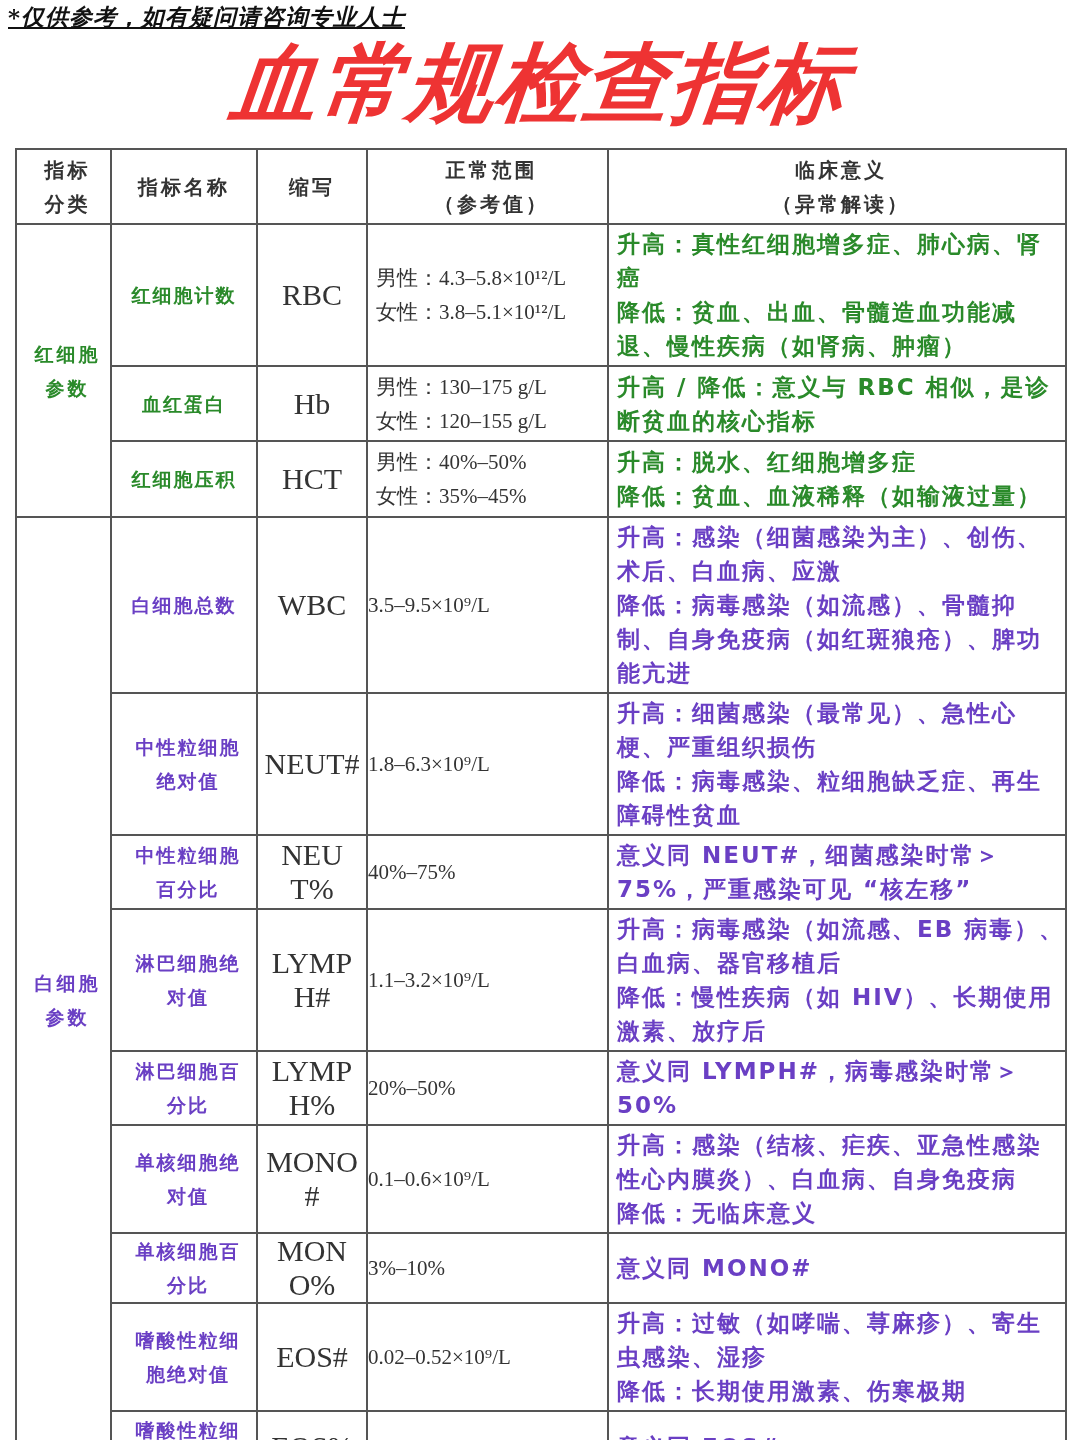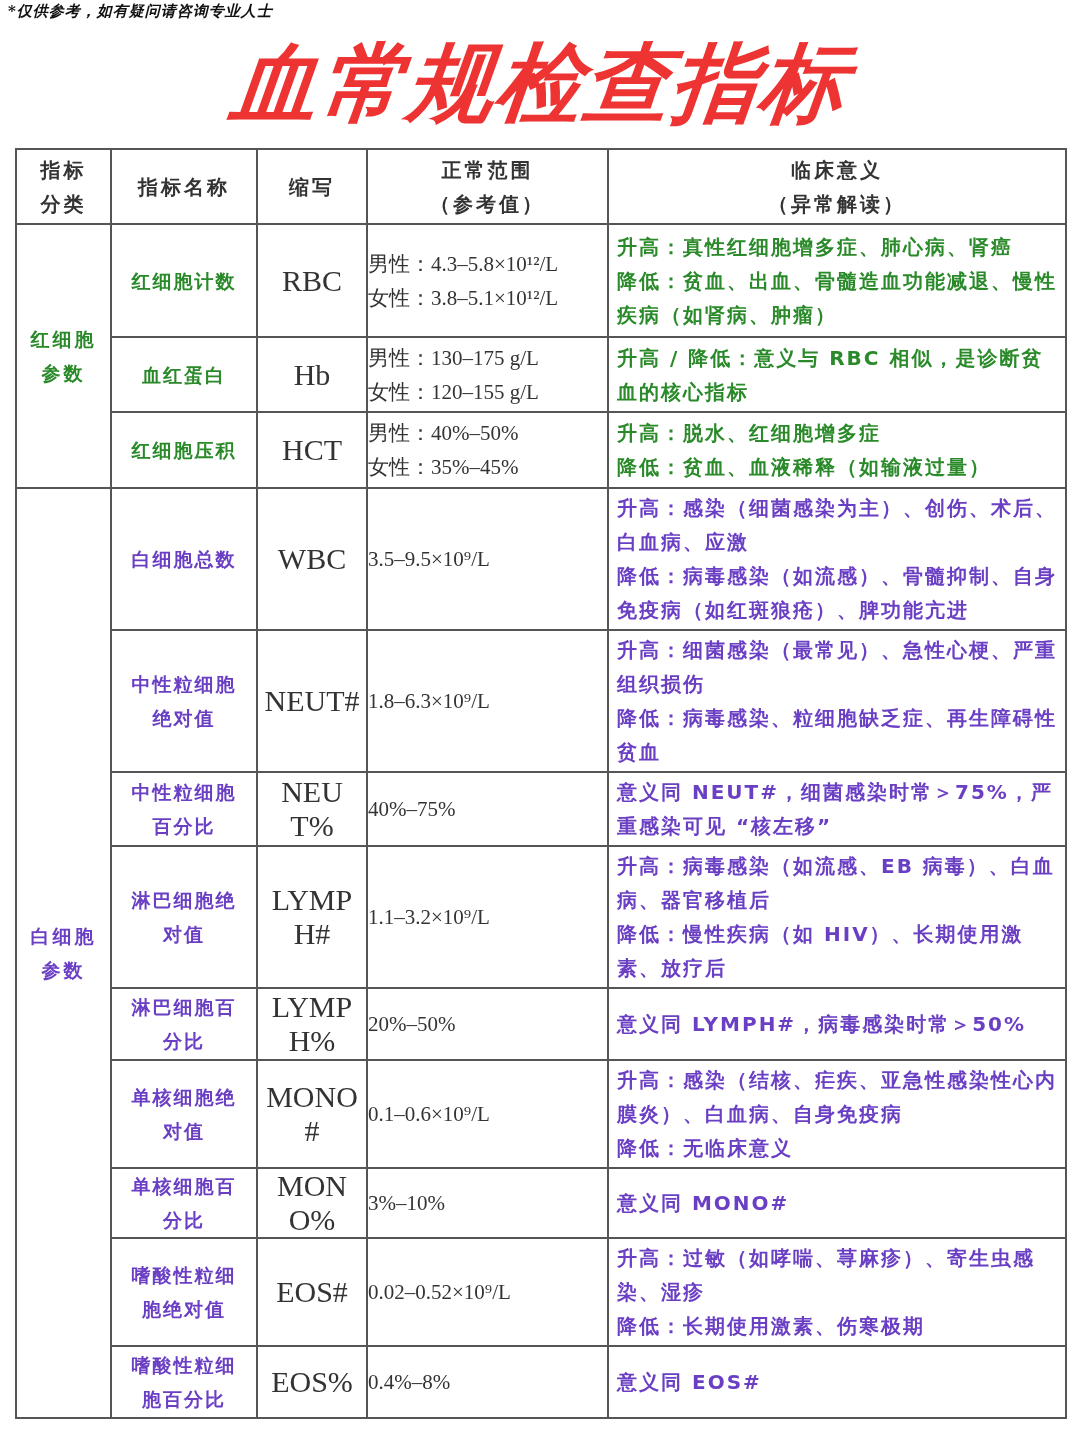--- a/index.html
+++ b/index.html
@@ -1,42 +1,42 @@
 <!DOCTYPE html>
 <html><head>
 <meta charset="utf-8">
 <style>
   html, body { margin: 0; padding: 0; background: #ffffff; }
   body { width: 1080px; height: 1440px; position: relative; overflow: hidden;
          font-family: "DejaVu Serif", "Liberation Serif", serif; color: #333; }
-  .disclaimer { position: absolute; left: 8px; top: 2px; font-size: 15px; font-style: italic;
+  .disclaimer { position: absolute; left: 8px; top: 2px; font-size: 23px; font-style: italic;
                 font-weight: bold; color: #111; letter-spacing: 1px;
-                font-family: "DejaVu Serif", serif; }
+                font-family: "DejaVu Serif", serif; text-decoration: underline; }
   .title { position: absolute; left: 0; width: 1080px; top: 28px; text-align: center;
            font-family: "DejaVu Sans", "Liberation Sans", sans-serif; font-weight: bold;
            font-style: italic; font-size: 86px; color: #ee3333; letter-spacing: 2px;
            line-height: 110px; transform: skewX(-6deg); }
   table.grid { position: absolute; left: 15px; top: 148px; width: 1050px;
                border-collapse: collapse; table-layout: fixed; }
   table.grid td, table.grid th { border: 2px solid #555; padding: 0; vertical-align: middle; }
   th { font-weight: bold; font-size: 20px; color: #333; text-align: center; line-height: 34px;
        font-family: "DejaVu Sans", sans-serif; letter-spacing: 3px; }
   .cat { text-align: center; font-size: 19px; line-height: 34px; letter-spacing: 3px;
          font-family: "DejaVu Sans", sans-serif; font-weight: bold; }
   .name { text-align: center; font-size: 19px; line-height: 34px; letter-spacing: 2px;
           font-family: "DejaVu Sans", sans-serif; font-weight: bold; padding: 0 12px !important; border-radius: 13px; }
   .abbr { text-align: center; font-size: 30px; line-height: 34px; color: #333;
           font-family: "Liberation Serif", serif; word-break: break-all; padding: 0 6px !important; }
   .range { text-align: left; font-size: 21px; line-height: 34px; color: #333;
            font-family: "Liberation Serif", serif; }
-  .sig { text-align: left; font-size: 20px; line-height: 34px; letter-spacing: 2px;
-         padding: 2px 8px !important; font-family: "DejaVu Sans", sans-serif; font-weight: bold; }
+  .sig { text-align: left; font-size: 23px; line-height: 34px; letter-spacing: 2px;
+         padding: 2px 0 !important; font-family: "DejaVu Sans", sans-serif; font-weight: bold; }
   .green { color: #2a8a2a; }
   .purple { color: #6a3fc4; }
-  .line { display: block; }
+  .line { display: block; margin-left: 8px; }
 </style>
 </head>
 <body>
 
 <div class="disclaimer">*仅供参考，如有疑问请咨询专业人士</div>
 <div class="title">血常规检查指标</div>
 
 <table class="grid">
   <colgroup>
     <col style="width:95px">

